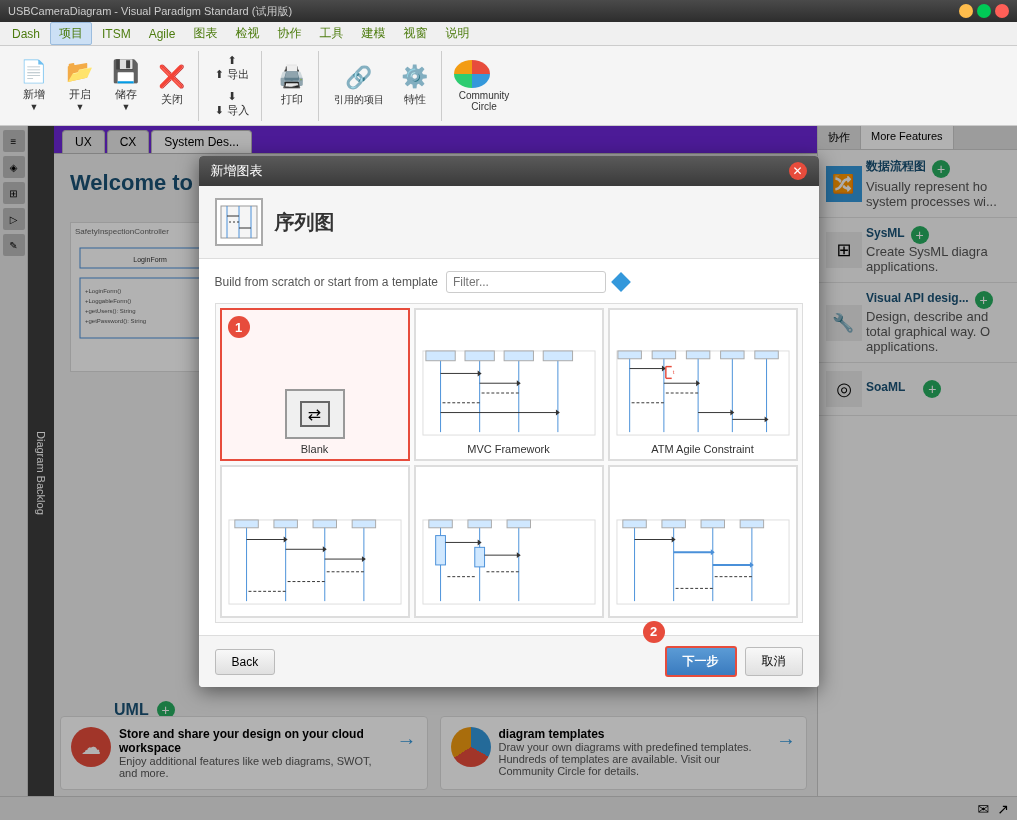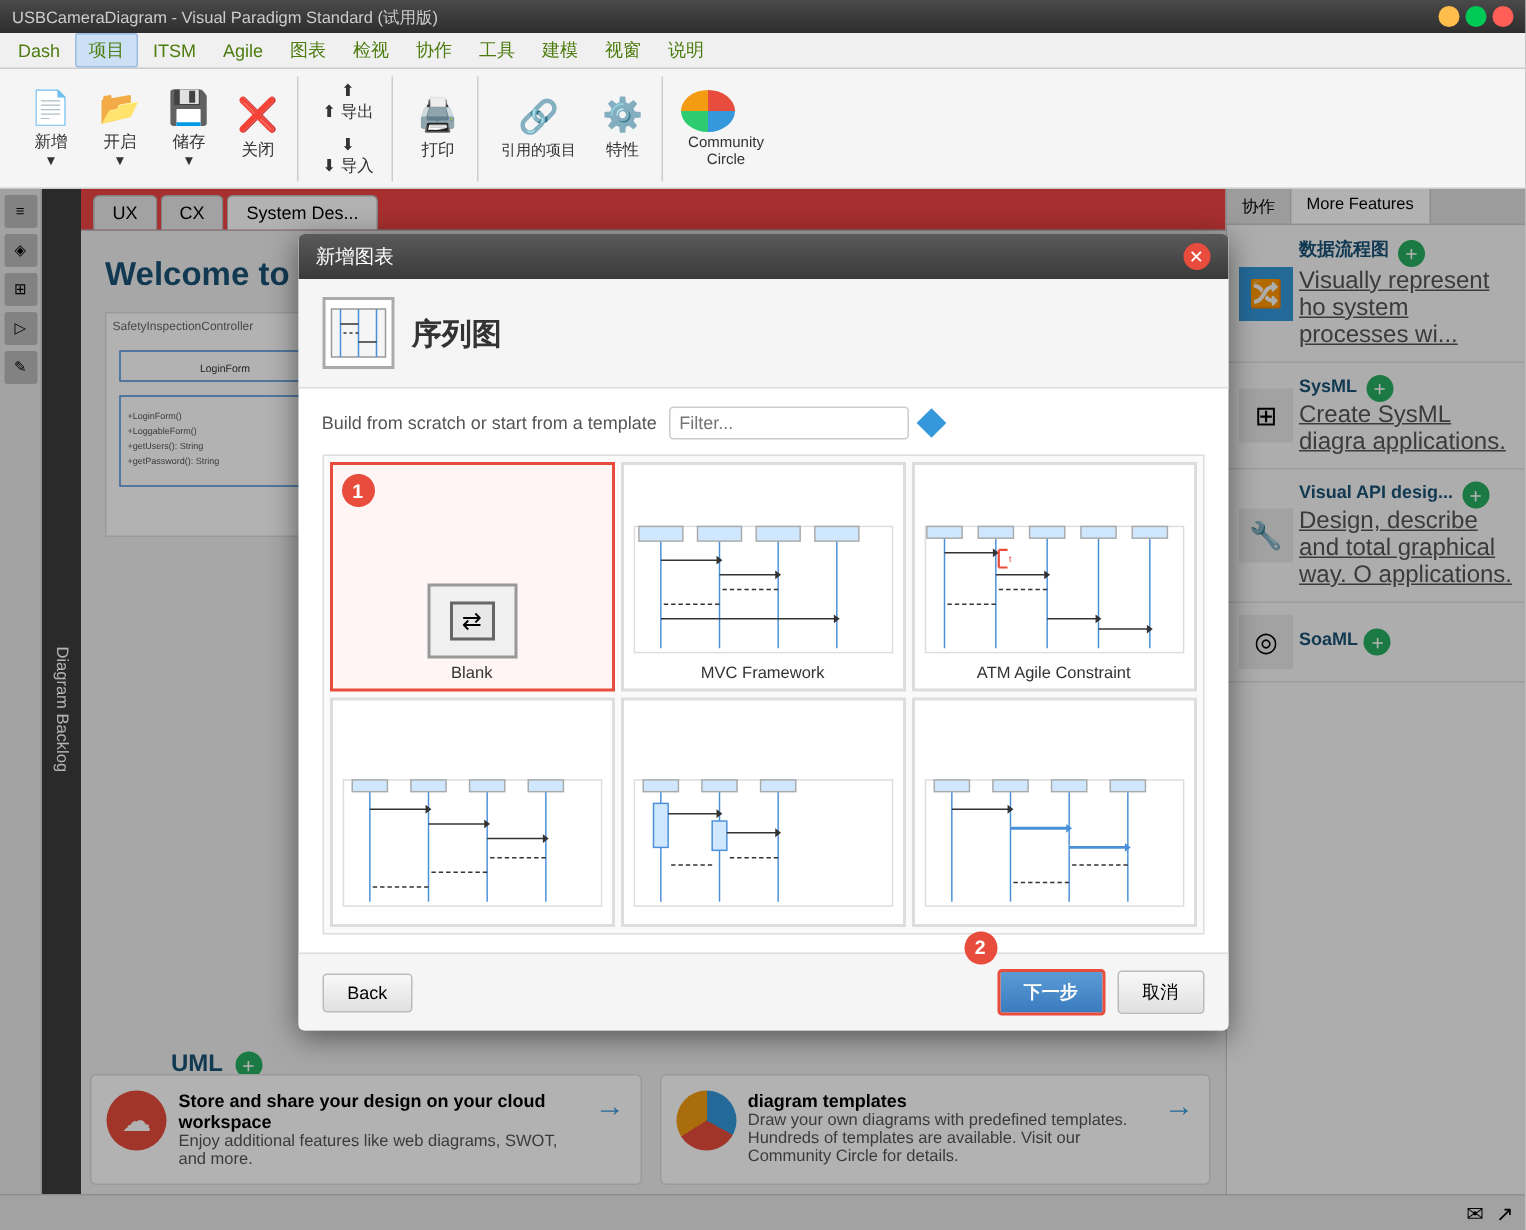--- a/index.html
+++ b/index.html
@@ -165,21 +165,21 @@
       font-size: 11px;
       writing-mode: vertical-rl;
       text-orientation: mixed;
       cursor: pointer;
       padding: 8px 4px;
     }
 
     
     .tabs-area {
       display: flex;
-      background: #ef4444;
+      background: #6d28d9;
       border-bottom: 1px solid #bbb;
       padding: 4px 8px 0;
       gap: 2px;
     }
     .tab {
       padding: 4px 12px;
       cursor: pointer;
       border-radius: 4px 4px 0 0;
       font-size: 12px;
       background: #e8e8e8;
@@ -211,21 +211,21 @@
       padding: 8px;
       border-bottom: 1px solid #e0e0e0;
       cursor: pointer;
     }
     .right-item-title {
       font-size: 12px;
       font-weight: bold;
       color: #1a5276;
       margin-bottom: 4px;
     }
-    .right-item-desc { font-size: 16px; color: #555; text-decoration: underline; }
+    .right-item-desc { font-size: 13px; color: #555; }
     .add-btn {
       display: inline-block;
       width: 18px; height: 18px;
       background: #27ae60;
       border-radius: 50%;
       color: white;
       text-align: center;
       line-height: 18px;
       font-size: 14px;
       margin-left: 4px;
@@ -552,21 +552,21 @@
     <div class="tabs-area">
       <div class="tab">UX</div>
       <div class="tab">CX</div>
       <div class="tab active">System Des...</div>
     </div>
 
     <div class="welcome-content">
       <div class="welcome-title">Welcome to V</div>
 
       <div style="display:flex; gap:8px; margin-bottom:12px;">
-        <div style="width:160px; height:150px; background:white; border:1px solid #ddd; padding:4px; font-size:9px; overflow:hidden;">
+        <div style="width:160px; height:150px; background:white; border:1px solid #ddd; padding:4px; font-size:9px; overflow:hidden;margin-top:14px;">
           <div style="font-size:8px; color:#666; margin-bottom:2px;">SafetyInspectionController</div>
           <svg width="150" height="120">
             <rect x="5" y="10" width="140" height="20" fill="#fff" stroke="#4a90d9" stroke-width="1"></rect>
             <text x="75" y="24" text-anchor="middle" font-size="7" fill="#333">LoginForm</text>
             <rect x="5" y="40" width="140" height="60" fill="#fff" stroke="#4a90d9" stroke-width="1"></rect>
             <text x="10" y="55" font-size="6" fill="#555">+LoginForm()</text>
             <text x="10" y="65" font-size="6" fill="#555">+LoggableForm()</text>
             <text x="10" y="75" font-size="6" fill="#555">+getUsers(): String</text>
             <text x="10" y="85" font-size="6" fill="#555">+getPassword(): String</text>
           </svg>
@@ -648,21 +648,21 @@
           </div>
           <div class="right-item-desc">Design, describe and total graphical way. O applications.</div>
         </div>
       </div>
     </div>
 
     <div class="right-item">
       <div style="display:flex; align-items:center; gap:4px;">
         <div style="width:36px;height:36px;background:#e8e8e8;display:flex;align-items:center;justify-content:center;font-size:18px;flex-shrink:0;">◎</div>
         <div>
-          <div style="display:flex;align-items:flex-start;gap:0;">
+          <div style="display:flex;align-items:flex-start;gap:14px;">
             <span class="right-item-title">SoaML</span>
             <span class="add-btn">+</span>
           </div>
         </div>
       </div>
     </div>
   </div>
 
   <div style="position:absolute; bottom:30px; left:60px; right:210px; display:flex; gap:12px;">
     <div style="background:white; border:1px solid #ddd; border-radius:4px; padding:10px; flex:1; display:flex; align-items:flex-start; gap:8px;">

